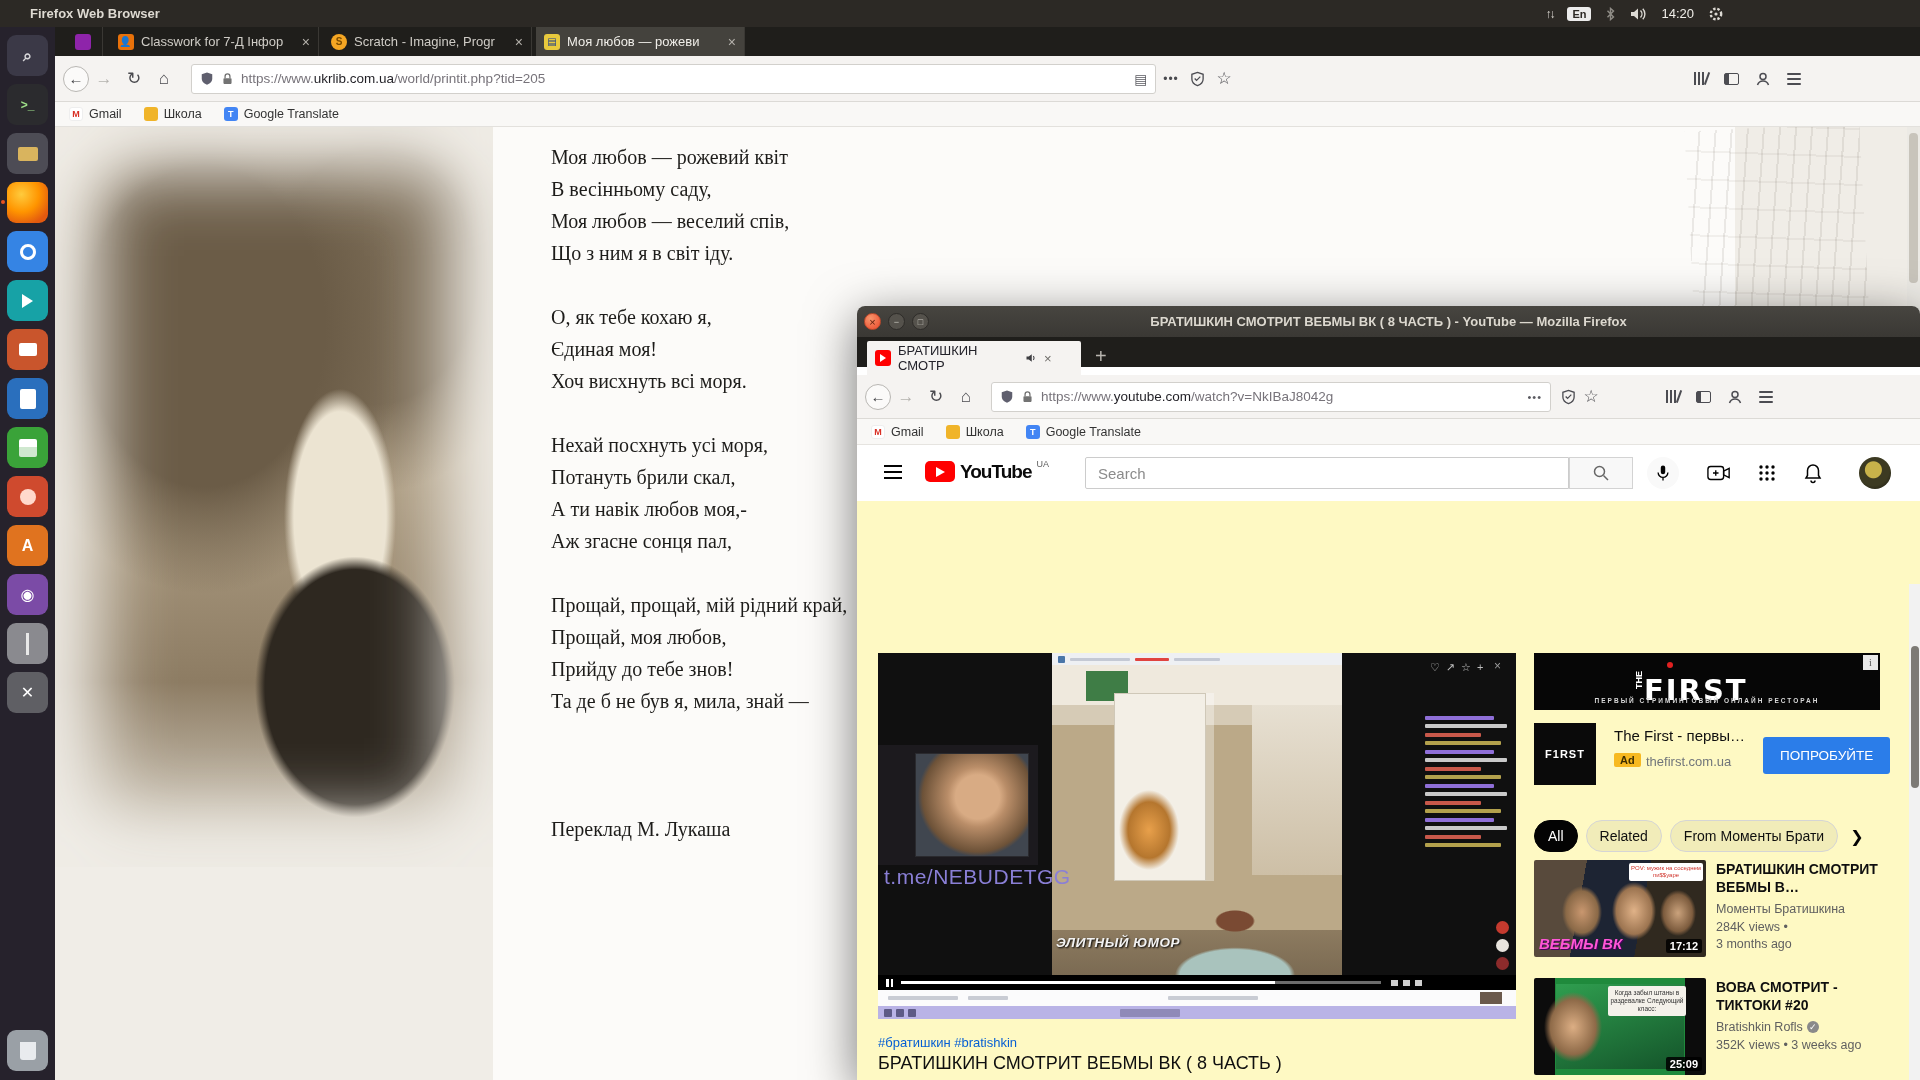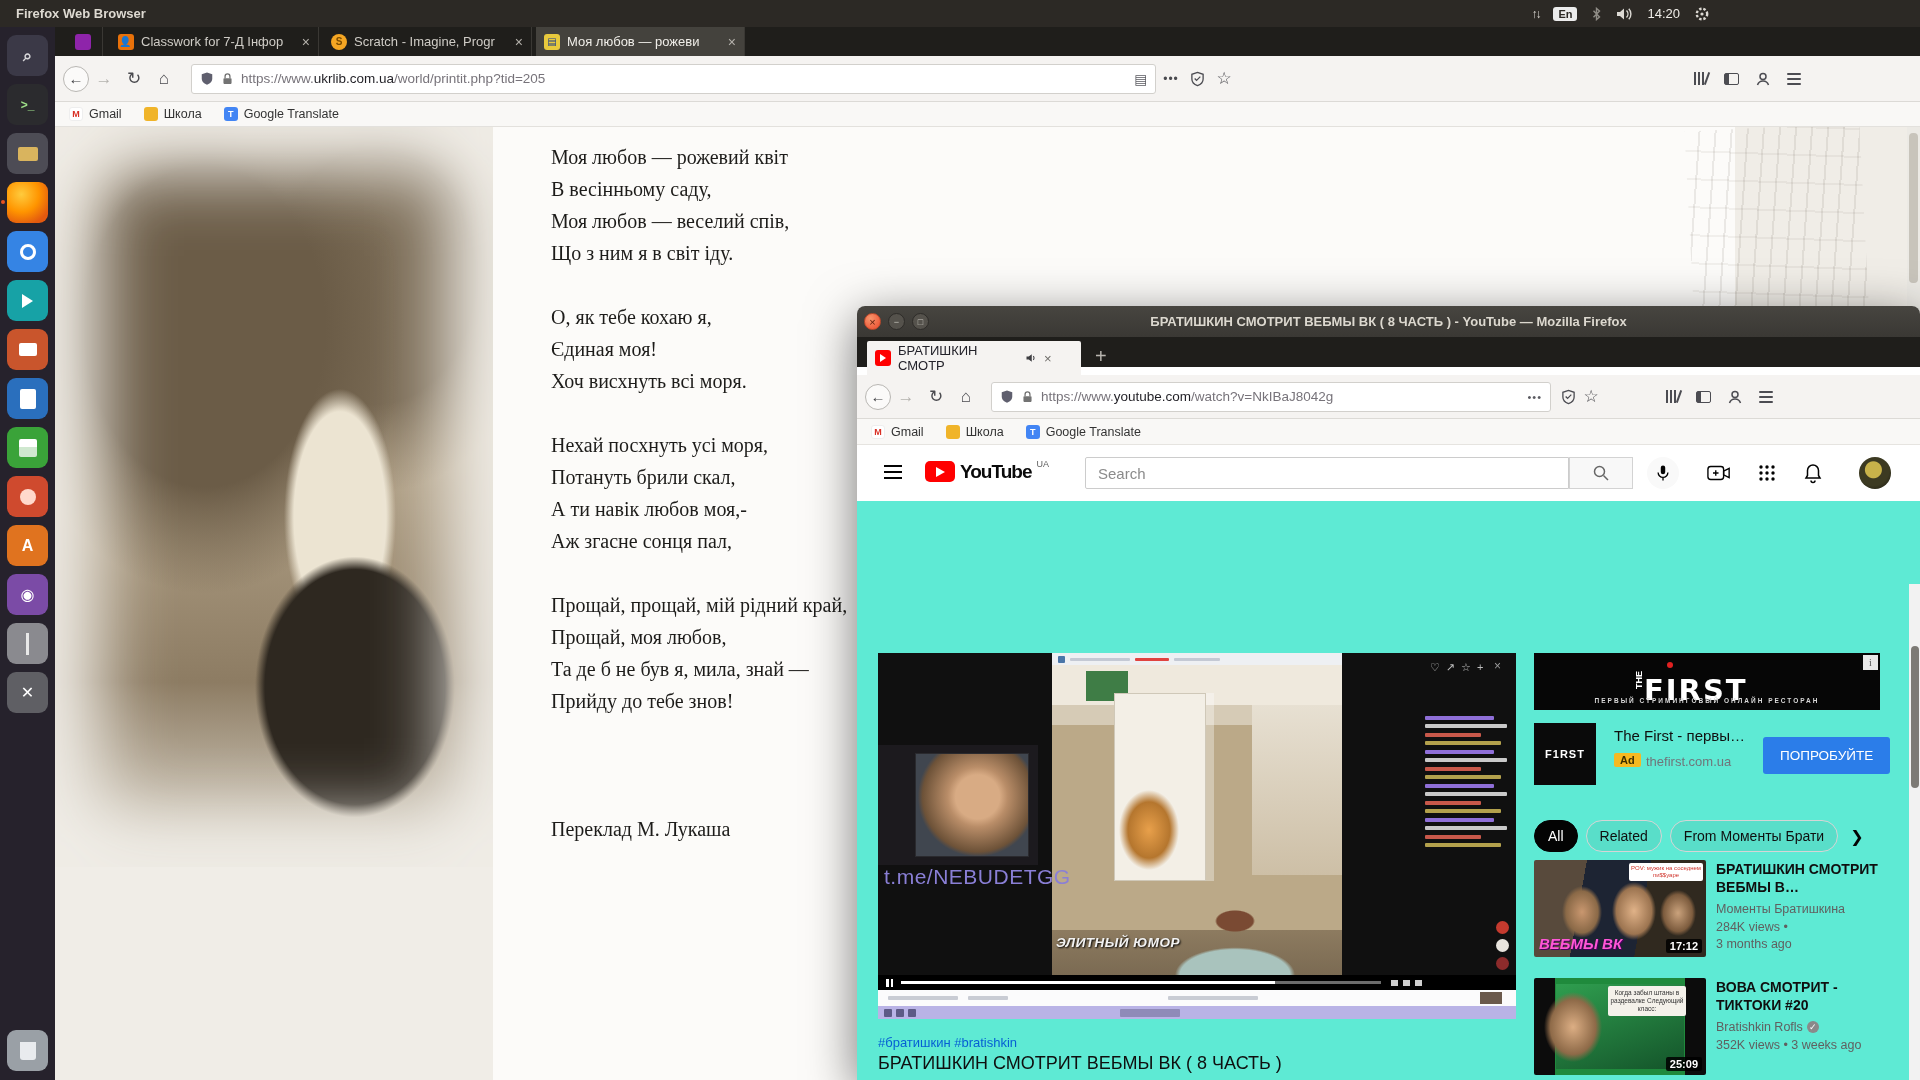--- a/index.html
+++ b/index.html
@@ -1,20 +1,20 @@
 <!DOCTYPE html>
 <html><head>
 <meta charset="utf-8">
 <style>
   * { margin:0; padding:0; box-sizing:border-box; }
   html,body { width:1920px; height:1080px; overflow:hidden; background:#2c2925;
     font-family:"Liberation Sans","DejaVu Sans",sans-serif; }
 
   
-  .topbar { position:absolute; left:4px; top:0; width:1716px; height:27px; background:#2c2925;
+  .topbar { position:absolute; left:18px; top:0; width:1716px; height:27px; background:#2c2925;
     color:#e8e6e2; font-size:13px; display:flex; align-items:center; }
   .topbar .apptitle { margin-left:12px; font-weight:bold; color:#dedad2; }
   .topbar .tray { position:absolute; right:10px; top:0; height:27px; display:flex; align-items:center; gap:14px; }
   .kbd-box { background:#ececec; color:#2c2925; border-radius:3px; font-size:11px; font-weight:bold; padding:1px 5px; }
   .tray svg { display:block; }
   .clock { font-size:13px; color:#f0eee9; }
   .arrows { color:#dcd9d3; font-size:12px; letter-spacing:-2px; }
 
   
   .dock { position:absolute; left:0; top:27px; width:55px; height:1053px; background:rgba(38,34,45,.92); }
@@ -90,21 +90,21 @@
   .wbtn.close { background:radial-gradient(circle at 35% 30%, #f7966d, #ee5f3e 70%); color:#5c1d0c; border:1px solid #c14a2c; }
   .wbtn.minmax { background:#55524c; color:#c9c6bf; border:1px solid #2e2c29; font-size:9px; }
   .yt-titlebar .wtitle { position:absolute; left:0; right:0; text-align:center; color:#dcd8cf;
     font-weight:bold; font-size:13px; pointer-events:none; }
   .ytwin .ff-tabbar { top:31px; height:30px; }
   .ytab { position:absolute; left:10px; top:4px; height:34px; width:214px; background:#f5f3f1; border-radius:2px 2px 0 0;
     display:flex; align-items:center; gap:7px; padding:0 8px; color:#23222a; font-size:13px; }
   .newtab { position:absolute; left:238px; top:8px; color:#b9b6b0; font-size:20px; }
   .ytwin .ff-navbar { top:69px; height:44px; }
   .ytwin .ff-bookmarks { top:113px; height:26px; border-bottom:1px solid #e6e4e0; }
-  .ytpage { position:absolute; left:0; top:139px; width:1063px; height:635px; background:#5eead4; }
+  .ytpage { position:absolute; left:0; top:139px; width:1063px; height:635px; background:#fef9c3; }
 
   
   .ythead { position:absolute; left:0; top:0; width:100%; height:56px; background:#fff; }
   .ythamb { position:absolute; left:27px; top:20px; display:flex; flex-direction:column; gap:4px; }
   .ythamb i { width:18px; height:2px; background:#030303; }
   .ytlogo { position:absolute; left:68px; top:16px; display:flex; align-items:flex-start; gap:5px; }
   .playbox { width:30px; height:21px; background:#f00; border-radius:5px; display:flex; align-items:center; justify-content:center; }
   .playbox i { width:0; height:0; border-left:9px solid #fff; border-top:5.5px solid transparent; border-bottom:5.5px solid transparent; }
   .ytlogo b { font-size:19px; letter-spacing:-1px; color:#0a0a0a; }
   .ytlogo .rg { font-size:9px; color:#606060; margin-top:-2px; }
@@ -381,22 +381,22 @@
       </div>
       <div class="stanza">
         <div>Нехай посхнуть усі моря,</div>
         <div>Потануть брили скал,</div>
         <div>А ти навік любов моя,-</div>
         <div>Аж згасне сонця пал,</div>
       </div>
       <div class="stanza">
         <div>Прощай, прощай, мій рідний край,</div>
         <div>Прощай, моя любов,</div>
+        <div>Прийду до тебе знов!</div>
         <div>Та де б не був я, мила, знай —</div>
-        <div>Прийду до тебе знов!</div>
       </div>
       <div class="credit">Переклад М. Лукаша</div>
     </div>
   </div>
 </div>
 
 <div class="ytwin">
   <div class="yt-titlebar">
     <span class="wbtn close">×</span>
     <span class="wbtn minmax">−</span>

